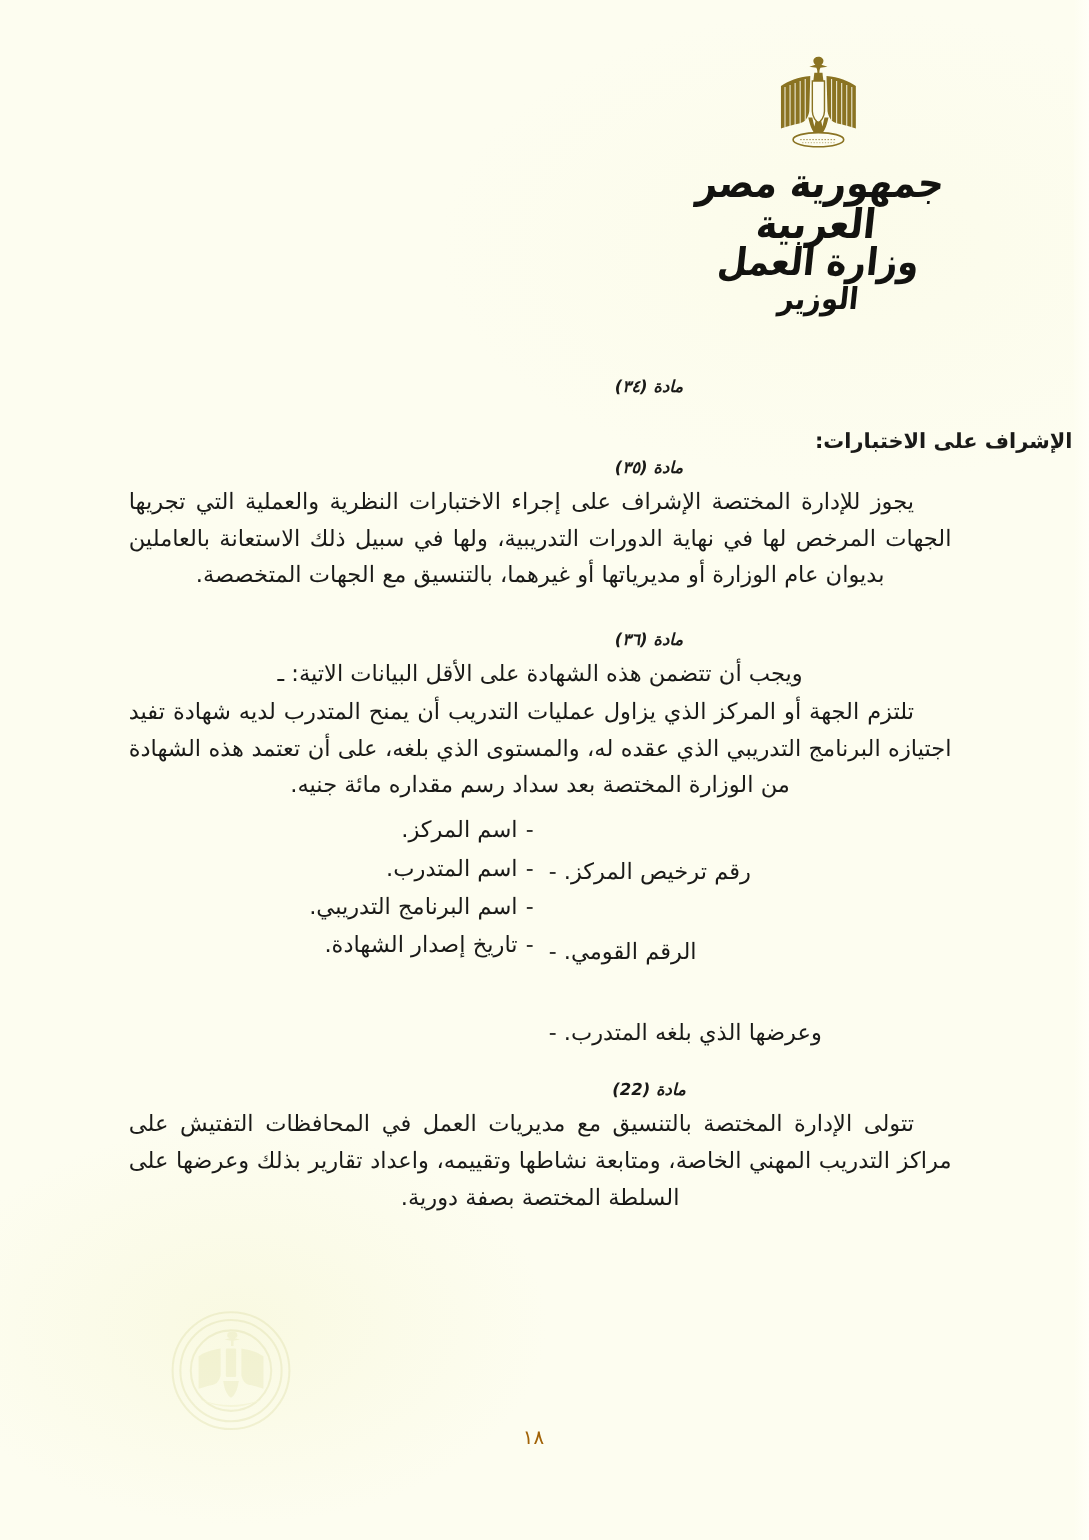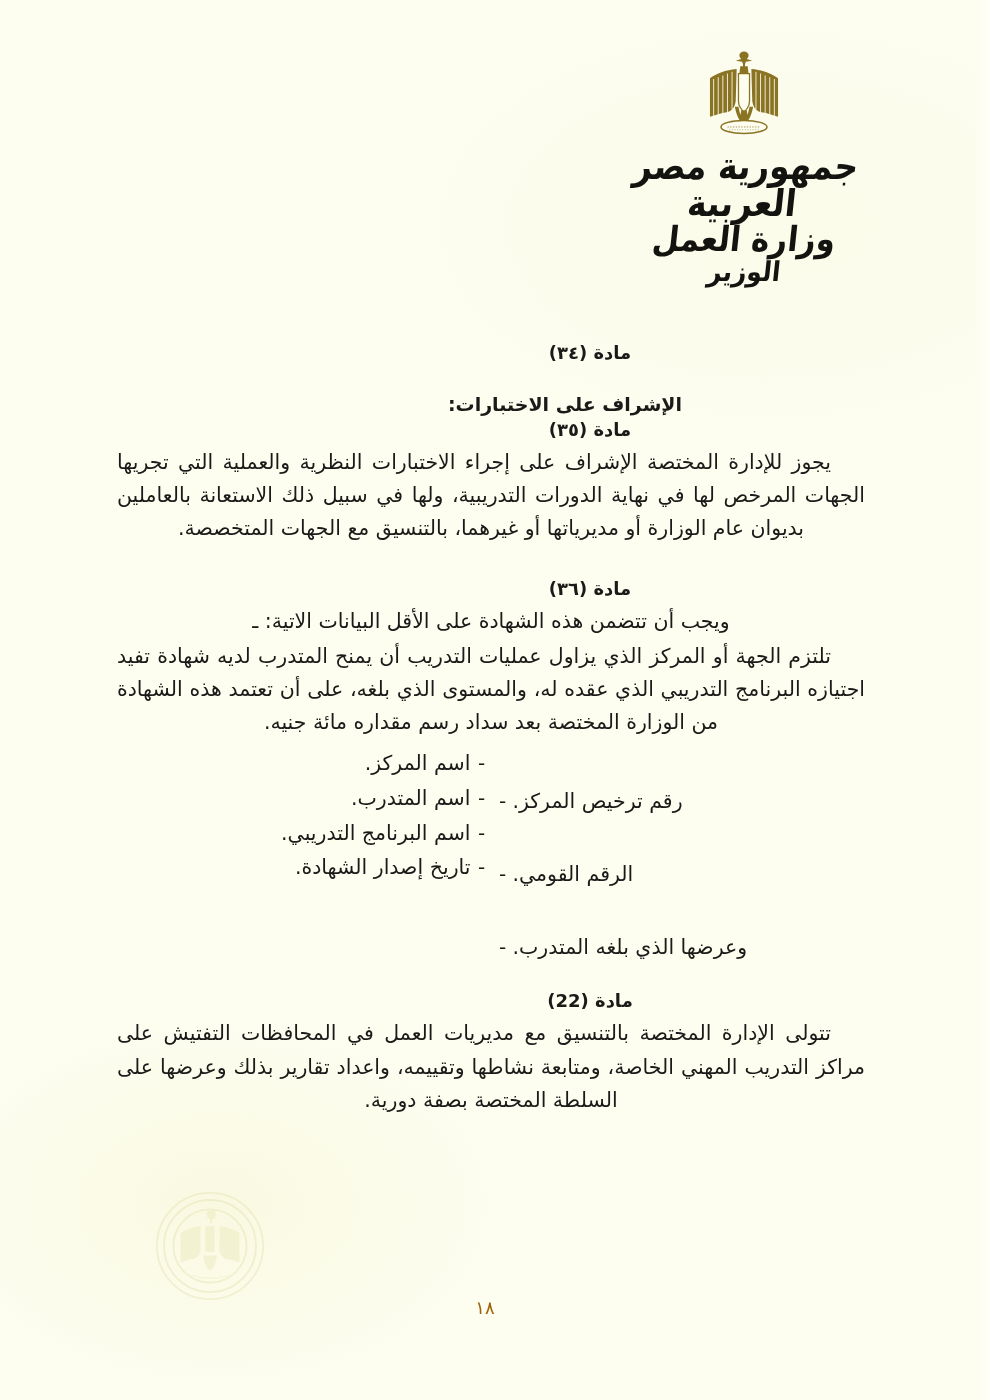--- a/index.html
+++ b/index.html
@@ -82,28 +82,29 @@
   .body-area {
     position: absolute;
     top: 342px;
     right: 15px;
     left: 15px;
   }
   .block { margin-bottom: 2px; }
 
   .article-head {
     text-align: center;
-    font-size: 18px;
+    font-size: 15px;
     font-weight: 700;
     margin: 0 0 6px 0;
     padding-left: 190px;
     letter-spacing: 0px;
+    font-style: italic;
   }
   .section-head {
-    text-align: center;
+    text-align: right;
     font-size: 19px;
     font-weight: 700;
     margin: 16px 0 4px 0;
     padding-left: 140px;
   }
   .para {
     font-size: 20.5px;
     line-height: 1.62;
     text-align: justify;
     text-align-last: center;

